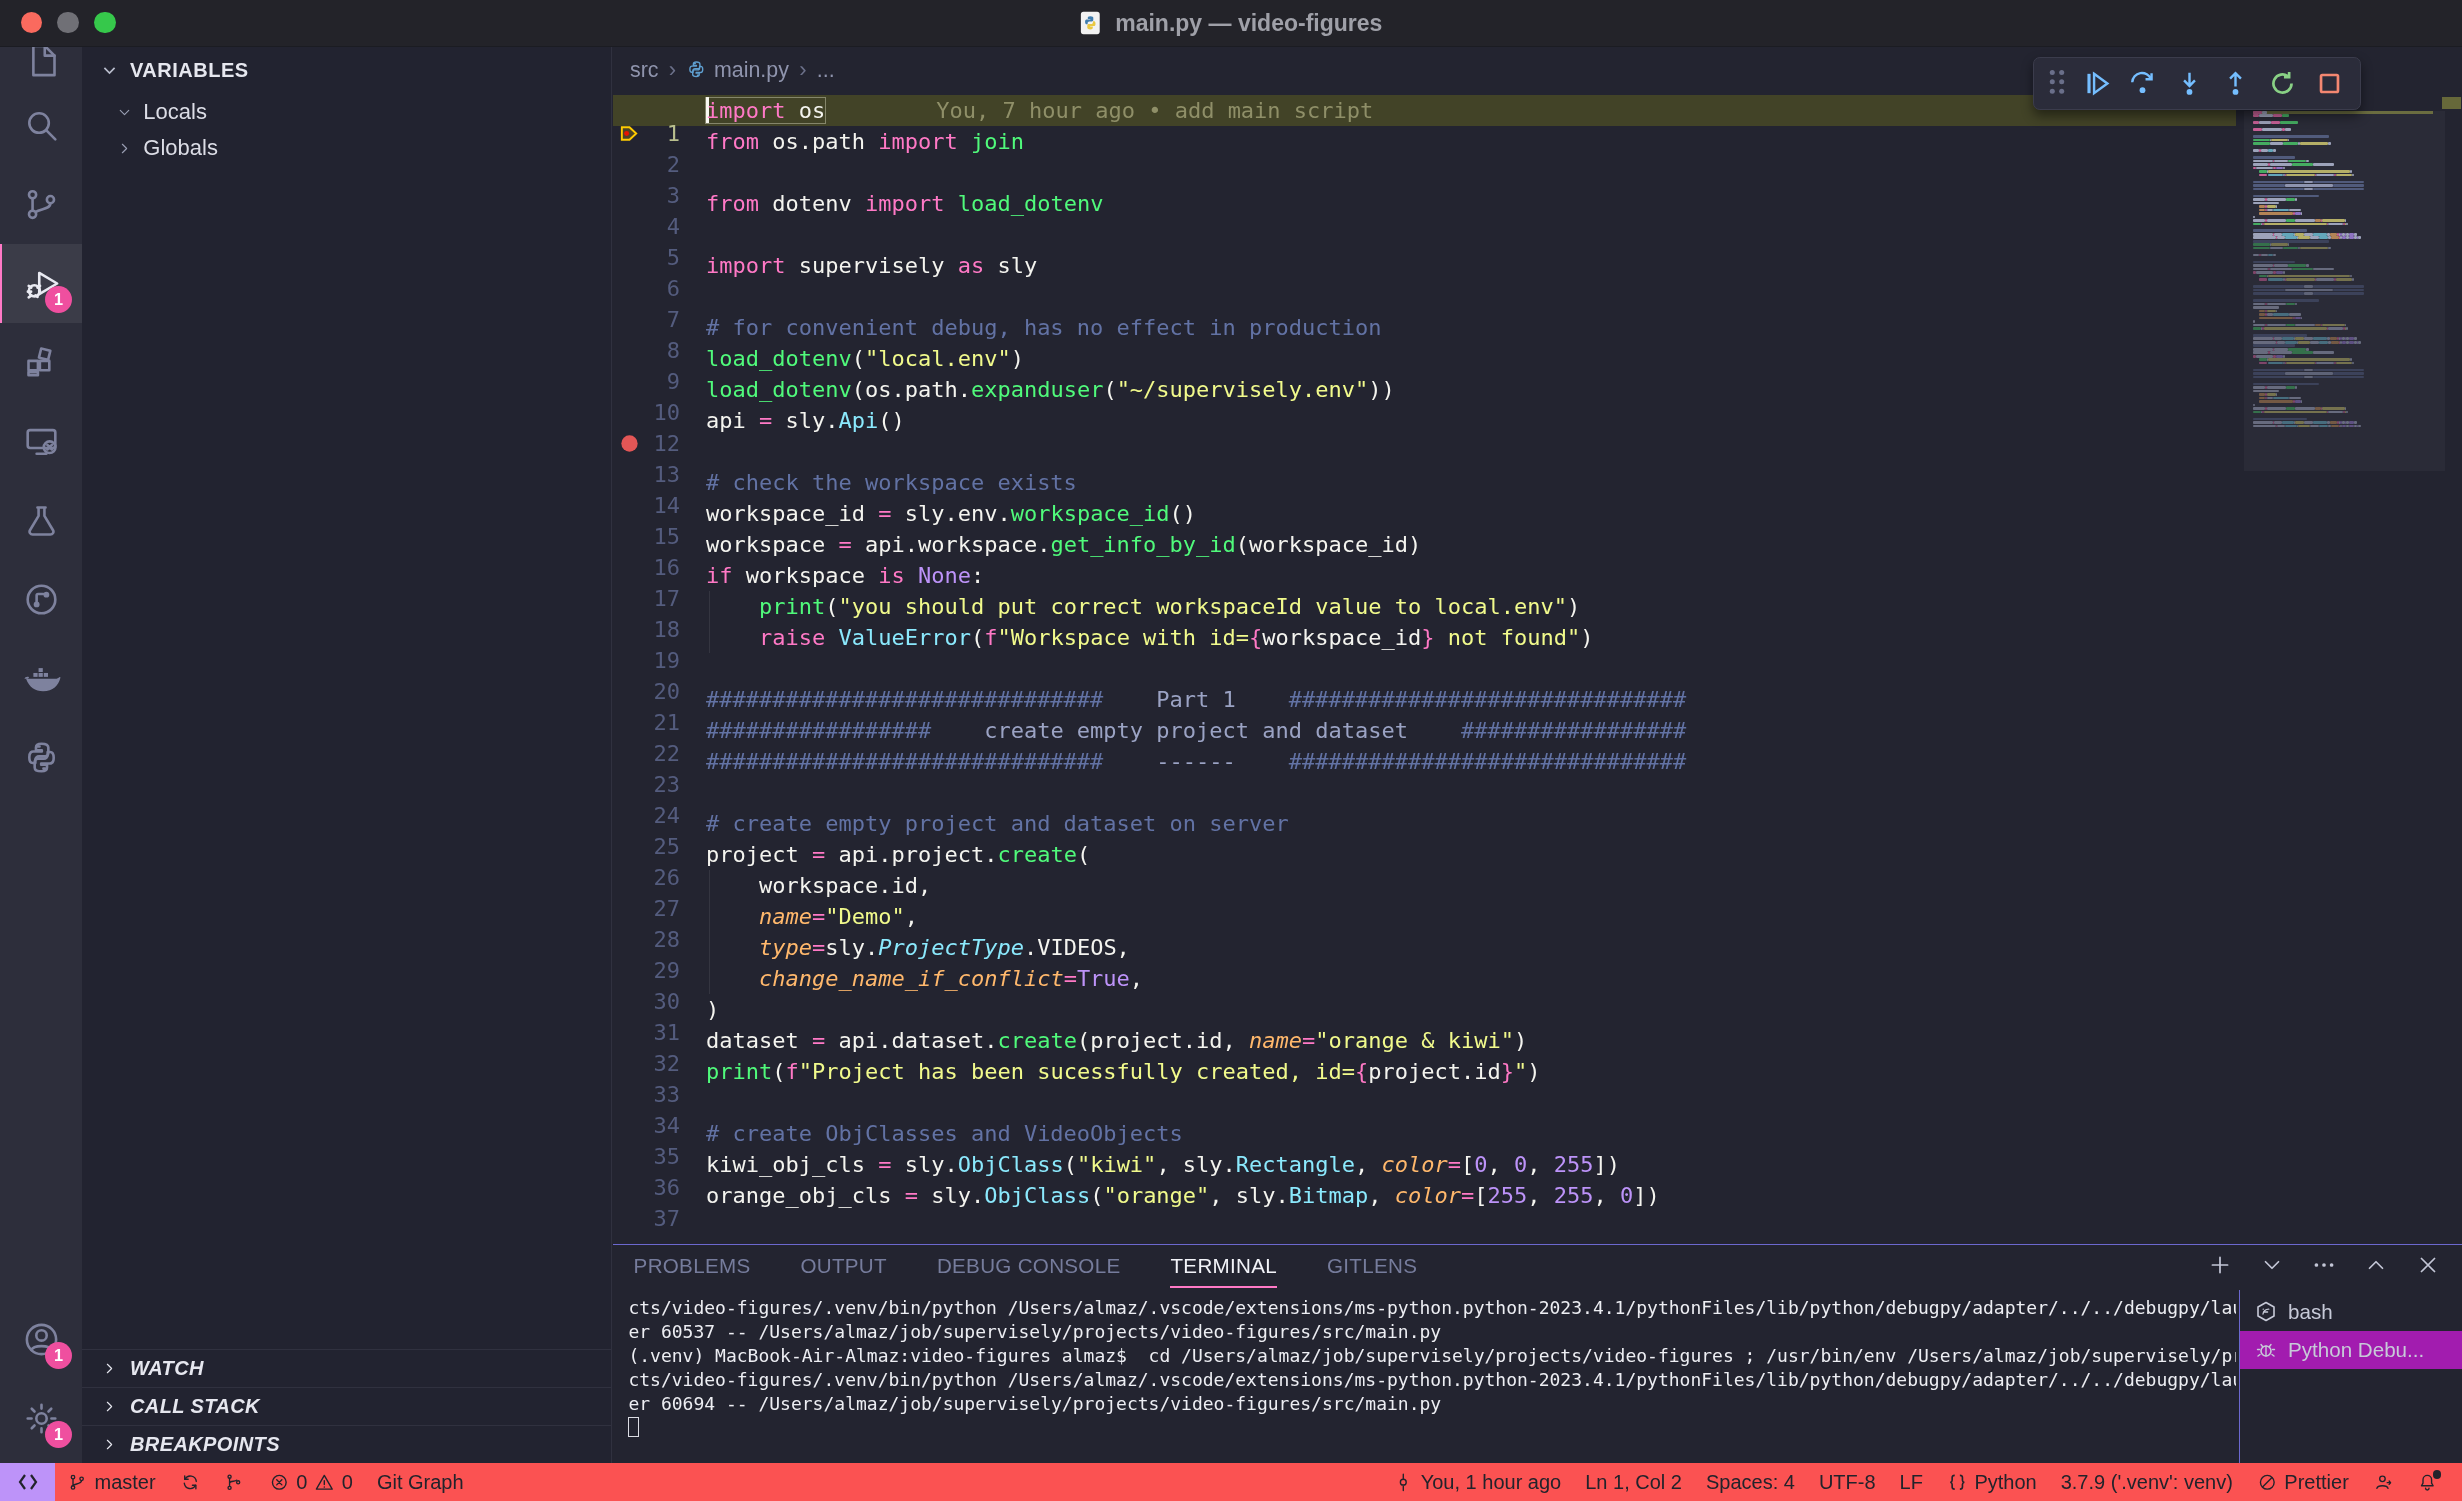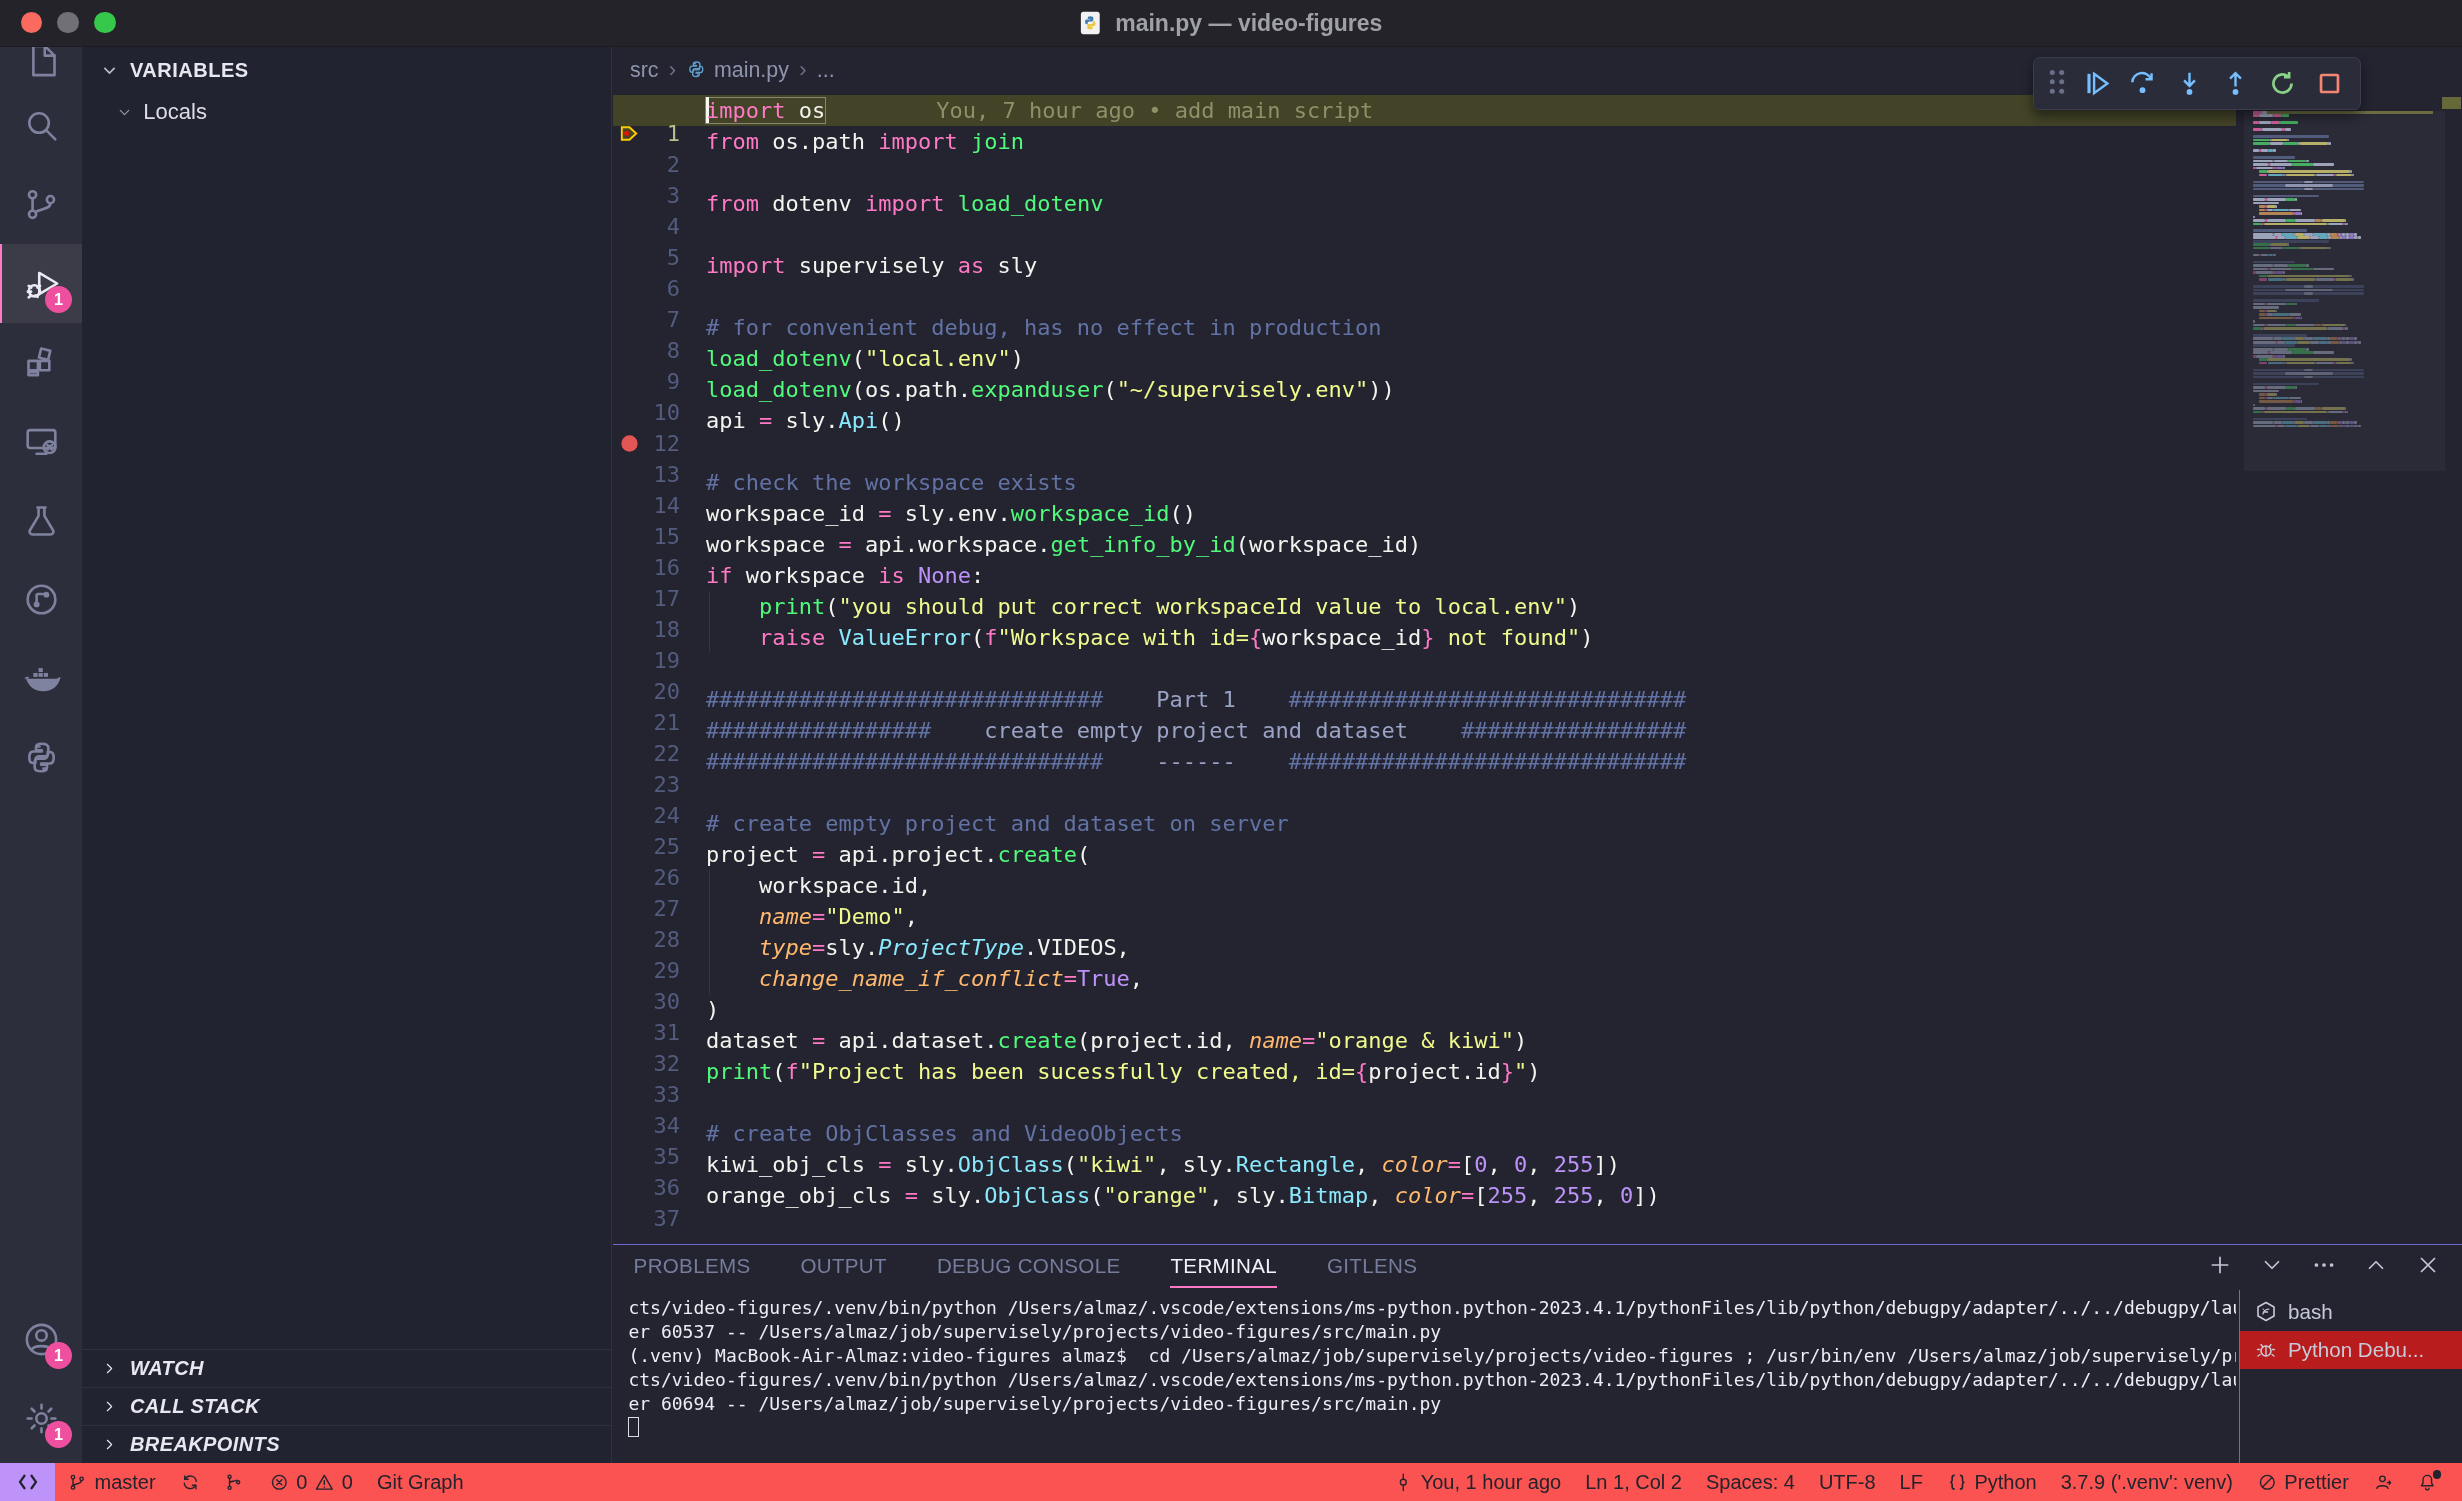--- a/index.html
+++ b/index.html
@@ -105,21 +105,21 @@
   #panel-actions svg { width:26px; height:26px; }
   #terminal { position:absolute; left:15.4px; top:51px; right:226px; bottom:3.4px;
     font-family:"DejaVu Sans Mono", monospace; font-size:18px; line-height:24px;
     color:#edeef3; white-space:pre; overflow:hidden; }
   .term-cursor { display:inline-block; width:11px; height:20.6px;
     border:1.7px solid #dcdde4; vertical-align:-3.4px; }
   #sessions { position:absolute; right:0; top:45px; width:223px; bottom:0;
     border-left:1.7px solid #6c68cf; padding-top:3.4px; }
   .sess-row { height:38px; display:flex; align-items:center; gap:10.3px;
     padding-left:13.7px; color:#c7cad8; font-size:20.6px; }
-  .sess-row.selected { background:#b91c1c; }
+  .sess-row.selected { background:#a21caf; }
   .sess-row svg { width:24px; height:24px; flex:none; }
 
   
   #statusbar { position:absolute; left:0; bottom:0; width:2462px; height:38px;
     background:#fb5252; display:flex; align-items:center; color:#22232b;
     font-size:20px; z-index:40; }
   #remote-ind { width:55px; height:38px; background:#bd93f9; display:flex;
     align-items:center; justify-content:center; flex:none; }
   .sb-item { display:flex; align-items:center; gap:6.9px; padding:0 12px; height:38px; }
   .sb-item svg { width:20.6px; height:20.6px; }
@@ -256,20 +256,28 @@
     <span>VARIABLES</span>
   </div>
   <div id="vars-tree">
       <div class="tree-row" style="padding-left: 34px;">
         <span class="chev" style="width:17px;height:17px">
           <svg viewBox="0 0 24 24" fill="none" stroke="currentColor" stroke-width="1.6" stroke-linecap="round" stroke-linejoin="round">
             <path d="M6 9l6 6 6-6"></path>
           </svg>
         </span>
         <span>Locals</span>
+      </div>
+      <div class="tree-row" style="padding-left: 34px;">
+        <span class="chev" style="width:17px;height:17px">
+          <svg viewBox="0 0 24 24" fill="none" stroke="currentColor" stroke-width="1.6" stroke-linecap="round" stroke-linejoin="round">
+            <path d="M9 6l6 6-6 6"></path>
+          </svg>
+        </span>
+        <span>Globals</span>
       </div>
     </div>
   <div id="debug-sections">
       <div class="dbg-section">
         <span class="chev" style="width:17px;height:17px">
           <svg viewBox="0 0 24 24" fill="none" stroke="currentColor" stroke-width="1.6" stroke-linecap="round" stroke-linejoin="round">
             <path d="M9 6l6 6-6 6"></path>
           </svg>
         </span>
         <span>WATCH</span>

